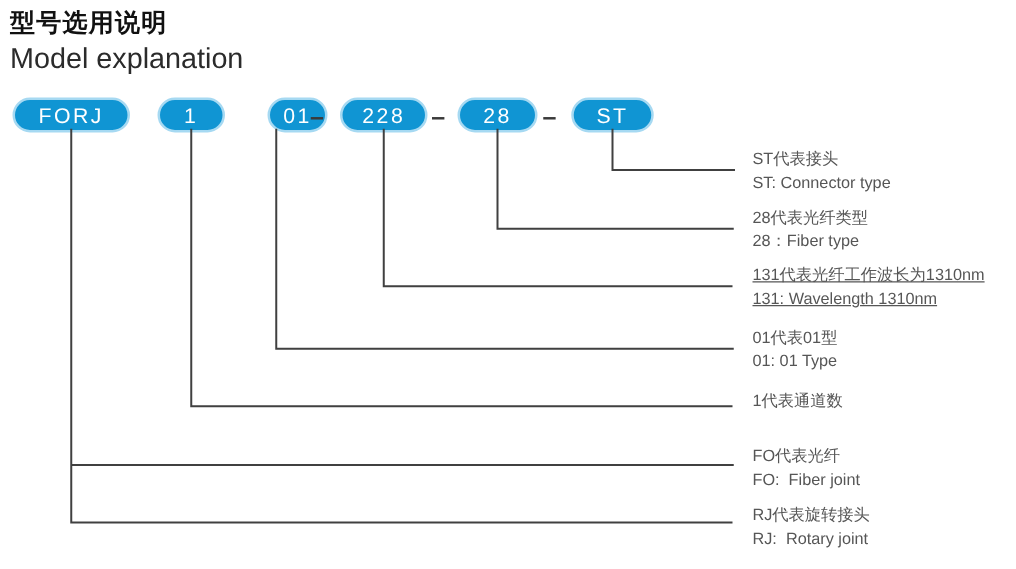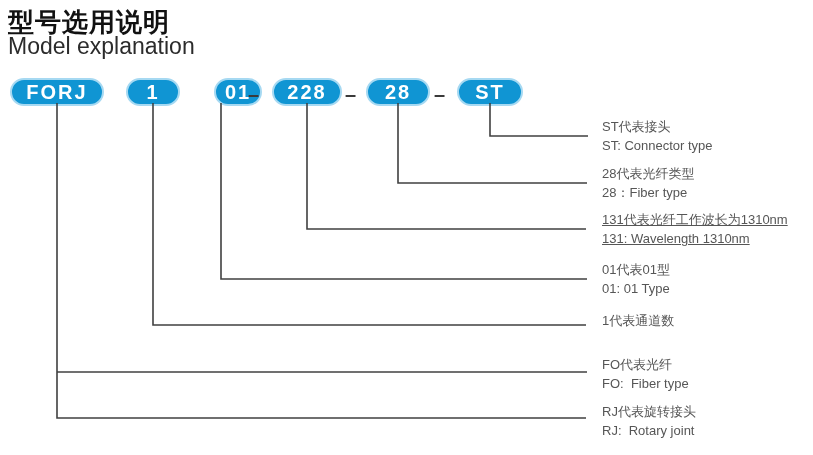--- a/index.html
+++ b/index.html
@@ -5,34 +5,34 @@
   html,body{margin:0;padding:0;background:#ffffff;}
   #canvas{
     position:relative;
     width:813px;height:455px;
     background:#ffffff;
     overflow:hidden;
     font-family:"Liberation Sans","DejaVu Sans",sans-serif;
   }
   .title-zh{
     position:absolute;left:8px;top:5px;
-    font-size:26px;font-weight:700;color:#111111;
+    font-size:20px;font-weight:700;color:#111111;
     letter-spacing:1px;
   }
   .title-en{
     position:absolute;left:8px;top:33px;
     font-size:23px;font-weight:400;color:#2b2b2b;
   }
   .pill{
     position:absolute;top:78px;height:24px;
     background:#1095d3;
     border:2px solid #a6d9f2;
     border-radius:14px;
     box-sizing:content-box;
-    color:#ffffff;font-weight:700;font-size:20px;
+    color:#ffffff;font-weight:400;font-size:17px;
     letter-spacing:2px;
     display:flex;align-items:center;justify-content:center;
     line-height:1;
   }
   .dash{
     position:absolute;top:82px;height:24px;width:11px;
     color:#3a3a3a;font-weight:700;font-size:20px;
     display:flex;align-items:center;justify-content:center;
   }
   #lines{position:absolute;left:0;top:0;}
@@ -87,20 +87,20 @@
   </div>
   <div class="note" style="top:260px;">
     <div class="zh">01代表01型</div>
     <div class="en">01: 01 Type</div>
   </div>
   <div class="note" style="top:311px;">
     <div class="zh">1代表通道数</div>
   </div>
   <div class="note" style="top:355px;">
     <div class="zh">FO代表光纤</div>
-    <div class="en">FO:  Fiber type</div>
+    <div class="en">FO:  Fiber joint</div>
   </div>
   <div class="note" style="top:402px;">
     <div class="zh">RJ代表旋转接头</div>
     <div class="en">RJ:  Rotary joint</div>
   </div>
 
 </div>
 
 </body></html>

